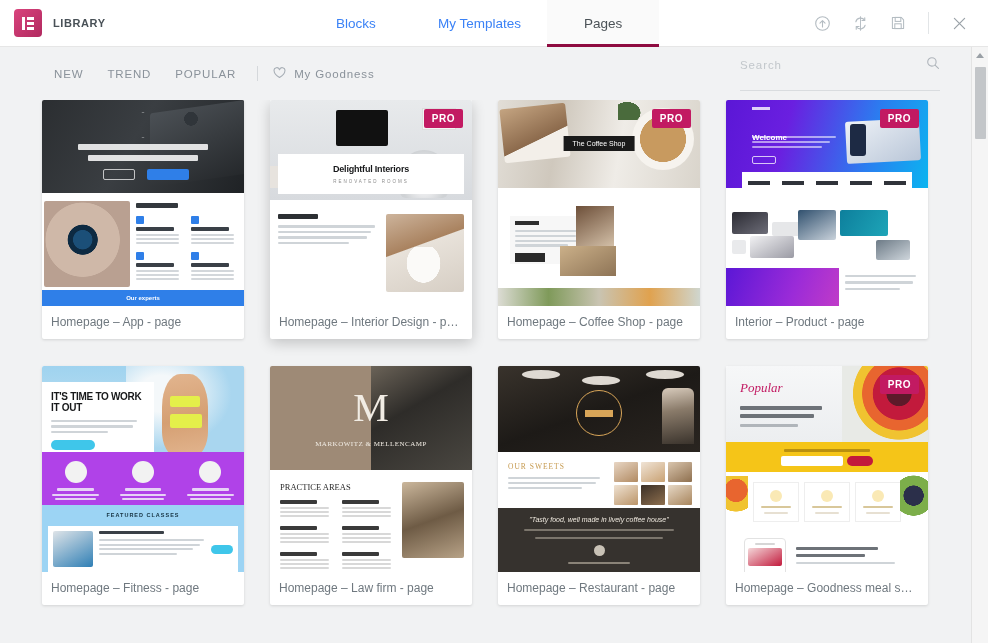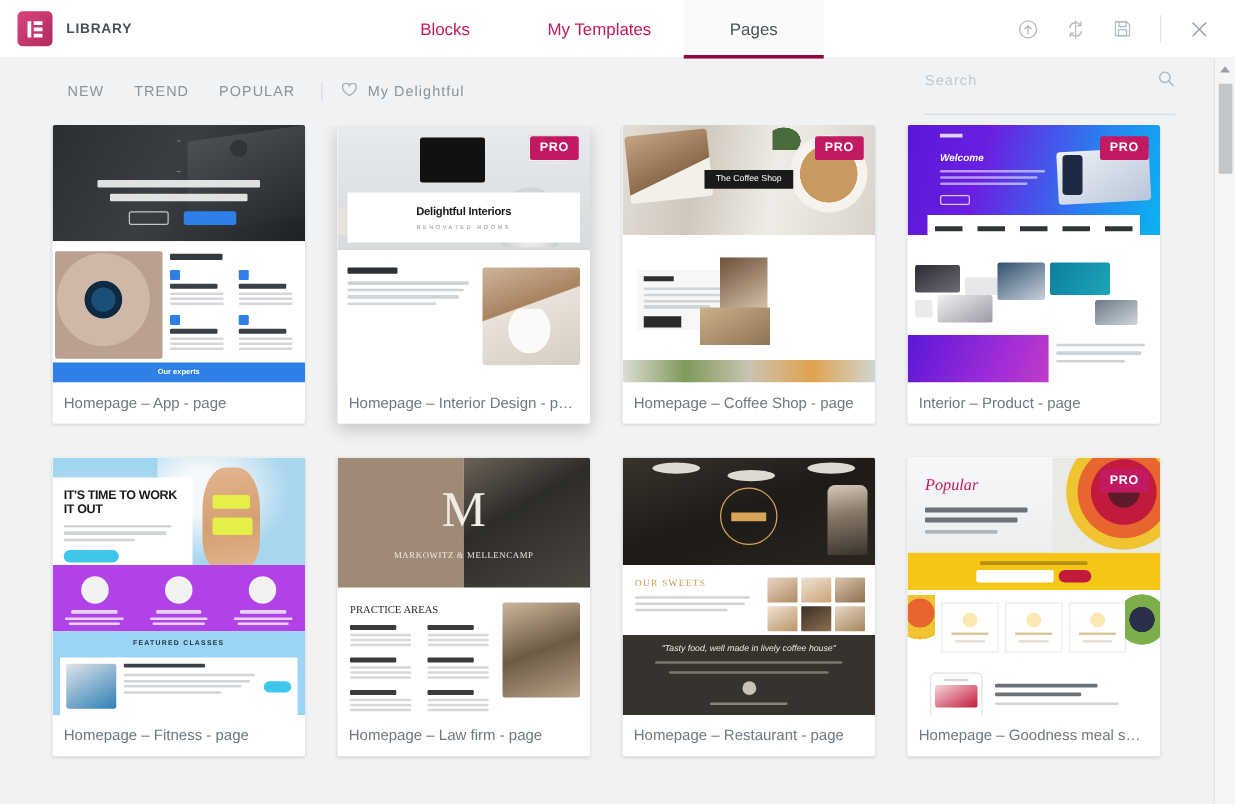--- a/index.html
+++ b/index.html
@@ -26,21 +26,21 @@
   .logo-e .bar-h { position:absolute; left:5px; width:7px; height:3px; background:#fff; }
   .logo-e .h1 { top:0; } .logo-e .h2 { top:5px; } .logo-e .h3 { top:10px; }
   .brand-title {
     font-size: 11px; font-weight: 700; letter-spacing: .6px; color: #495157;
   }
 
   .tabs { display: flex; align-items: stretch; }
   .tab {
     display: flex; align-items: center; justify-content: center;
     padding: 0 26px; min-width: 112px;
-    font-size: 13.5px; color: #be185d; cursor: pointer;
+    font-size: 13.5px; color: #3b82f6; cursor: pointer;
     position: relative; background: transparent;
   }
   .tab.active { color: #4b5257; background: #fafafa; }
   .tab.active::after {
     content: ""; position: absolute; left: 0; right: 0; bottom: -1px;
     height: 3px; background: #8e0b40;
   }
 
   .header-actions {
     margin-left: auto; display: flex; align-items: center;
@@ -168,21 +168,21 @@
   .cof-body .p1 { position:absolute; left:78px; top:18px; width:38px; height:42px;
     background: linear-gradient(150deg,#6d4f39,#d6c3ab); }
   .cof-body .p2 { position:absolute; left:62px; top:58px; width:56px; height:30px;
     background: linear-gradient(150deg,#cbb089,#8e7456);}
   .cof-strip { position:absolute; left:0; right:0; bottom:0; height:18px;
     background: linear-gradient(90deg,#dcdcd4,#7f9a5a,#c9c4b2,#e0a24f,#cfd6cf);}
 
   .prod-hero { height:88px; position:relative; overflow:hidden;
     background: linear-gradient(105deg,#5b17d6 0%,#6a1fe0 30%,#2a7ef0 70%,#0bb4f0 100%);}
   .prod-hero .nav { position:absolute; left:26px; top:7px; width:18px; height:3px; background:rgba(255,255,255,.8);}
-  .prod-hero .wt { position:absolute; left:26px; top:22px; font-size:8px; color:#fff; font-weight:700;font-style:italic;}
+  .prod-hero .wt { position:absolute; left:26px; top:33px; font-size:8px; color:#fff; font-weight:700;}
   .prod-hero .l { position:absolute; left:26px; height:2.2px; background:rgba(255,255,255,.55); border-radius:1px;}
   .prod-hero .btn { position:absolute; left:26px; top:56px; width:24px; height:8px; border:1px solid rgba(255,255,255,.75); border-radius:2px;}
   .prod-hero .dev { position:absolute; right:8px; top:20px; width:74px; height:42px;
     background: linear-gradient(150deg,#eef2f7,#b9c6d8); border-radius:3px; transform: rotate(-3deg);}
   .prod-hero .phone { position:absolute; right:62px; top:24px; width:16px; height:32px; background:#1d2a44; border-radius:3px;}
   .prod-logos { position:absolute; left:16px; right:16px; top:72px; height:22px; background:#fff;
     display:flex; align-items:center; justify-content:space-around; }
   .prod-logos i { display:block; width:22px; height:4px; background:#30333a; }
   .prod-body { flex:1; background:#fff; position:relative; padding-top:22px;}
   .prod-body .sq { position:absolute; border-radius:2px; }
@@ -344,21 +344,21 @@
     <div class="filter">New</div>
     <div class="filter">Trend</div>
     <div class="filter">Popular</div>
     <span class="sep"></span>
     <div class="fav">
       <span>
         <svg width="13" height="12" viewBox="0 0 16 14" fill="none" stroke="#a7aeb5" stroke-width="1.3">
           <path d="M8 12.6S1.4 8.6 1.4 4.6A3.3 3.3 0 018 3.1a3.3 3.3 0 016.6 1.5c0 4-6.6 8-6.6 8z" stroke-linejoin="round"></path>
         </svg>
       </span>
-      <span class="fav-label">My Delightful</span>
+      <span class="fav-label">My Goodness</span>
     </div>
   </div>
 
   <div class="search-wrap">
     <input class="search-input" type="text" placeholder="Search" style="">
     <span>
       <svg width="14" height="14" viewBox="0 0 18 18" fill="none" stroke="#aeb4ba" stroke-width="1.4">
         <circle cx="7.6" cy="7.6" r="5.4"></circle>
         <path d="M11.6 11.6L16 16" stroke-linecap="round"></path>
       </svg>

